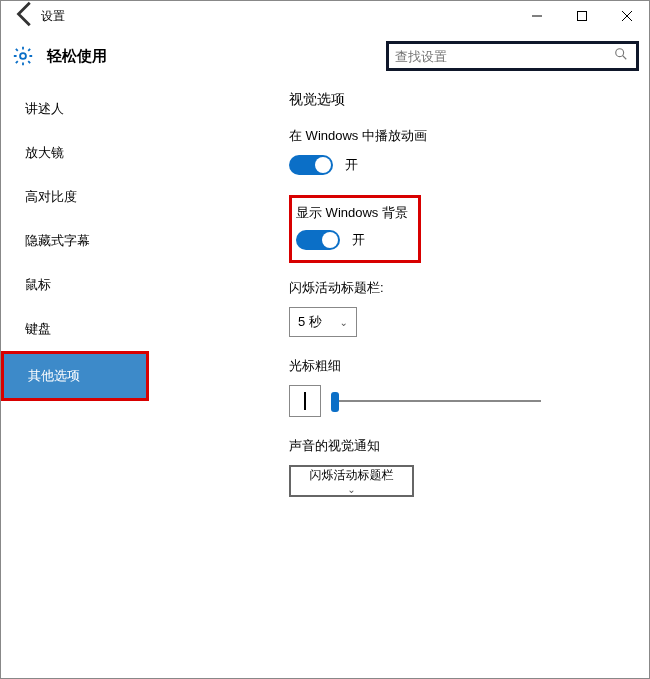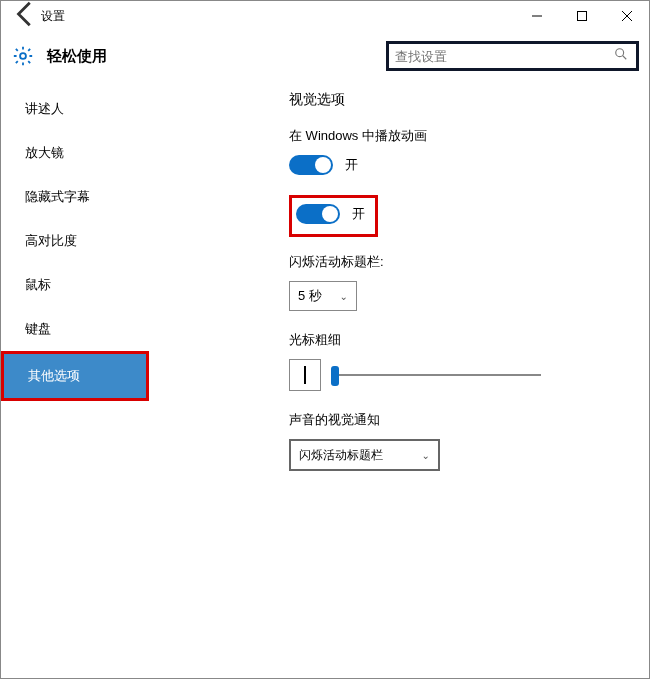--- a/index.html
+++ b/index.html
@@ -32,21 +32,21 @@
   .h1 { font-size: 14px; font-weight: 400; margin-bottom: 18px; }
   .label { font-size: 13px; margin-bottom: 10px; }
   .group { margin-bottom: 20px; }
   .toggle-row { display: flex; align-items: center; gap: 12px; }
   .toggle { width: 44px; height: 20px; border-radius: 10px; background: #0b6fc7; position: relative; cursor: pointer; }
   .toggle .knob { position: absolute; right: 2px; top: 2px; width: 16px; height: 16px; background: #fff; border-radius: 50%; }
   .toggle-text { font-size: 13px; }
   .boxed { border: 3px solid #d80000; padding: 6px 10px 10px 4px; display: inline-block; margin-bottom: 16px; }
 
   .select { width: 68px; height: 30px; border: 1px solid #888; display: flex; align-items: center; justify-content: space-between; padding: 0 8px; font-size: 13px; cursor: pointer; text-align: right; }
-  .select2 { width: 151px; height: 32px; border: 2px solid #666; display: flex; align-items: center; justify-content: space-between; padding: 0 8px; font-size: 12px; cursor: pointer; }
+  .select2 { width: 125px; height: 32px; border: 2px solid #666; display: flex; align-items: center; justify-content: space-between; padding: 0 0; font-size: 12px; cursor: pointer; flex-direction: column; }
   .chev { font-size: 10px; color: #555; }
 
   .cursor-row { display: flex; align-items: center; gap: 10px; }
   .cursor-box { width: 32px; height: 32px; border: 1px solid #888; display: flex; align-items: center; justify-content: center; }
   .cursor-box .bar { width: 2px; height: 18px; background: #000; }
   .slider { position: relative; width: 210px; height: 24px; }
   .slider .track { position: absolute; left: 0; right: 0; top: 11px; height: 2px; background: #888; }
   .slider .thumb { position: absolute; left: 0; top: 3px; width: 8px; height: 20px; background: #0b6fc7; border-radius: 3px; cursor: pointer; }
 </style>
 </head>
@@ -104,24 +104,24 @@
 
 <div class="body">
   <div class="sidebar">
     <div class="side-item">
         <span>讲述人</span>
       </div>
     <div class="side-item">
         <span>放大镜</span>
       </div>
     <div class="side-item">
-        <span>隐藏式字幕</span>
+        <span>高对比度</span>
       </div>
     <div class="side-item">
-        <span>高对比度</span>
+        <span>隐藏式字幕</span>
       </div>
     <div class="side-item">
         <span>鼠标</span>
       </div>
     <div class="side-item">
         <span>键盘</span>
       </div>
     <div class="side-sel-wrap">
       <div class="side-item selected">
           <span>其他选项</span>
@@ -136,20 +136,21 @@
       <div class="label">在 Windows 中播放动画</div>
       <div class="toggle-row">
         <div class="toggle">
             <div class="knob"></div>
           </div>
         <div class="toggle-text">开</div>
       </div>
     </div>
 
     <div class="boxed">
+      <div class="label" style="margin-bottom:8px">显示 Windows 背景</div>
       <div class="toggle-row">
         <div class="toggle">
             <div class="knob"></div>
           </div>
         <div class="toggle-text">开</div>
       </div>
     </div>
 
     <div class="group">
       <div class="label">闪烁活动标题栏:</div>

